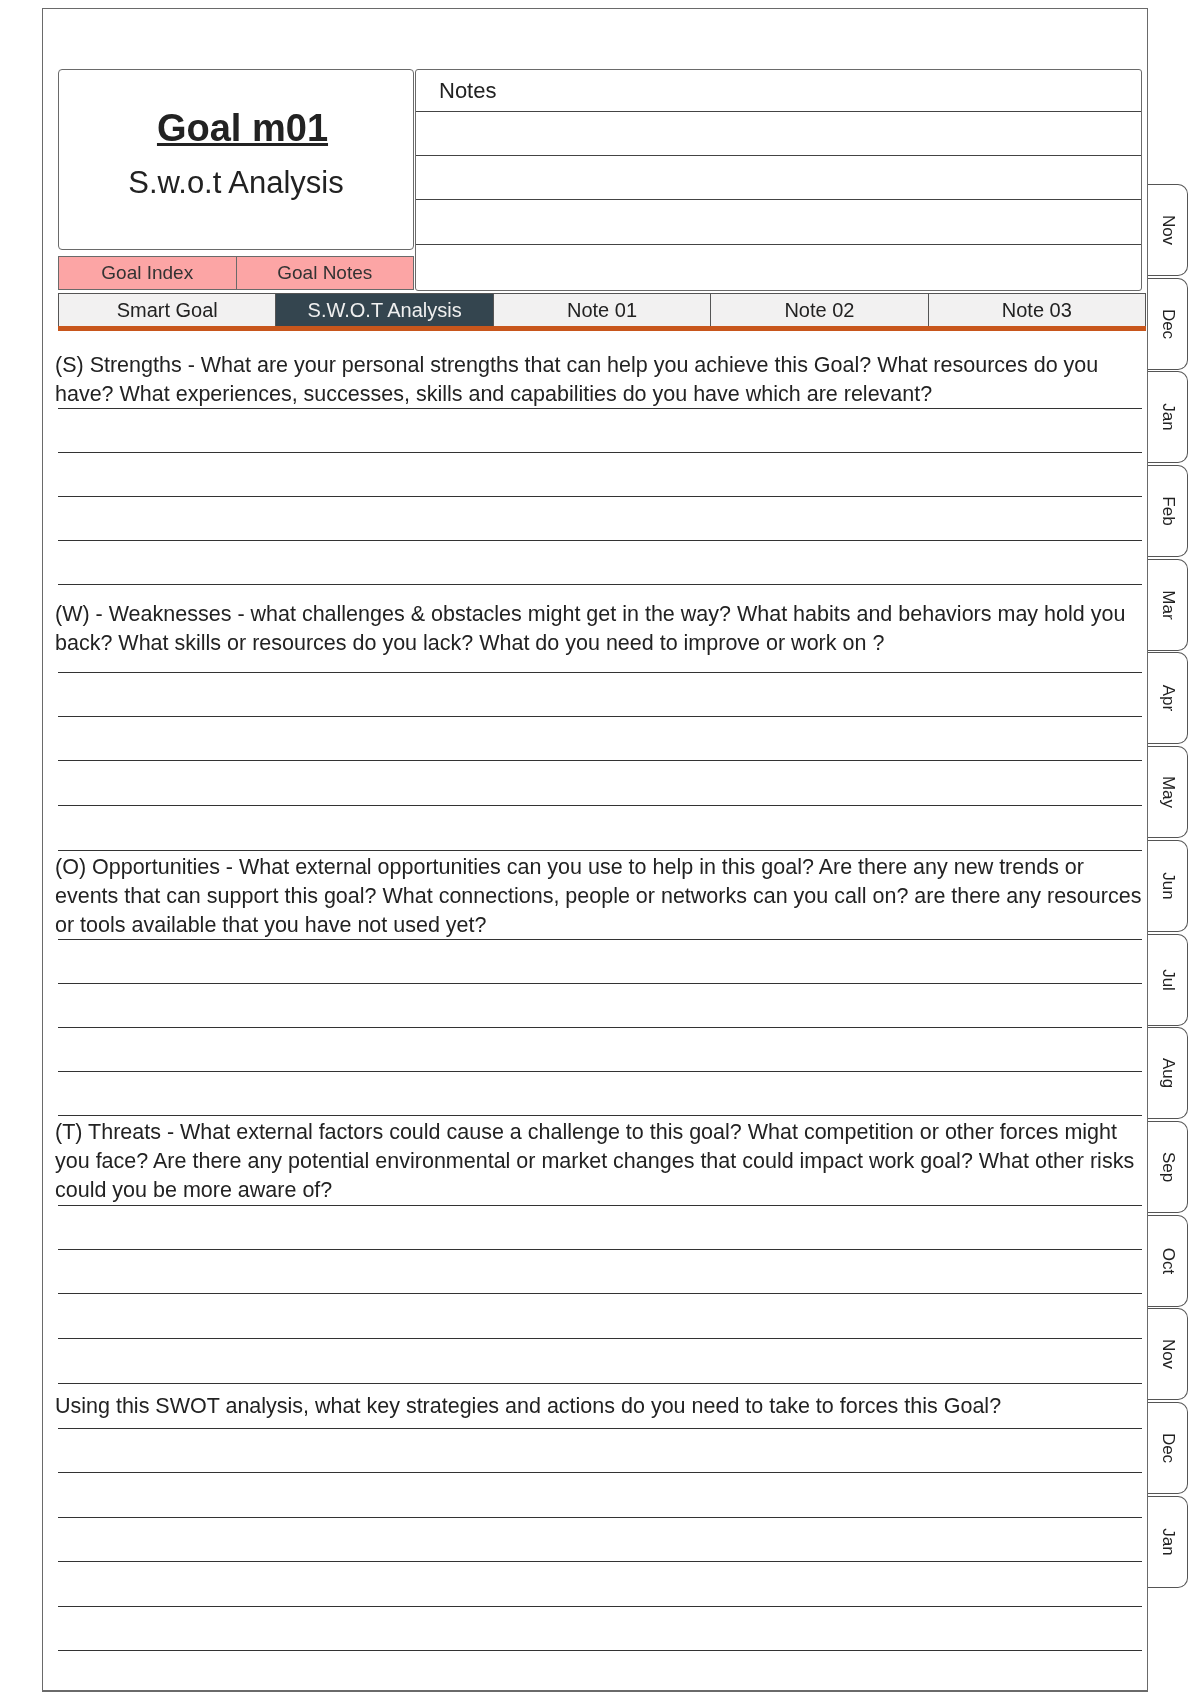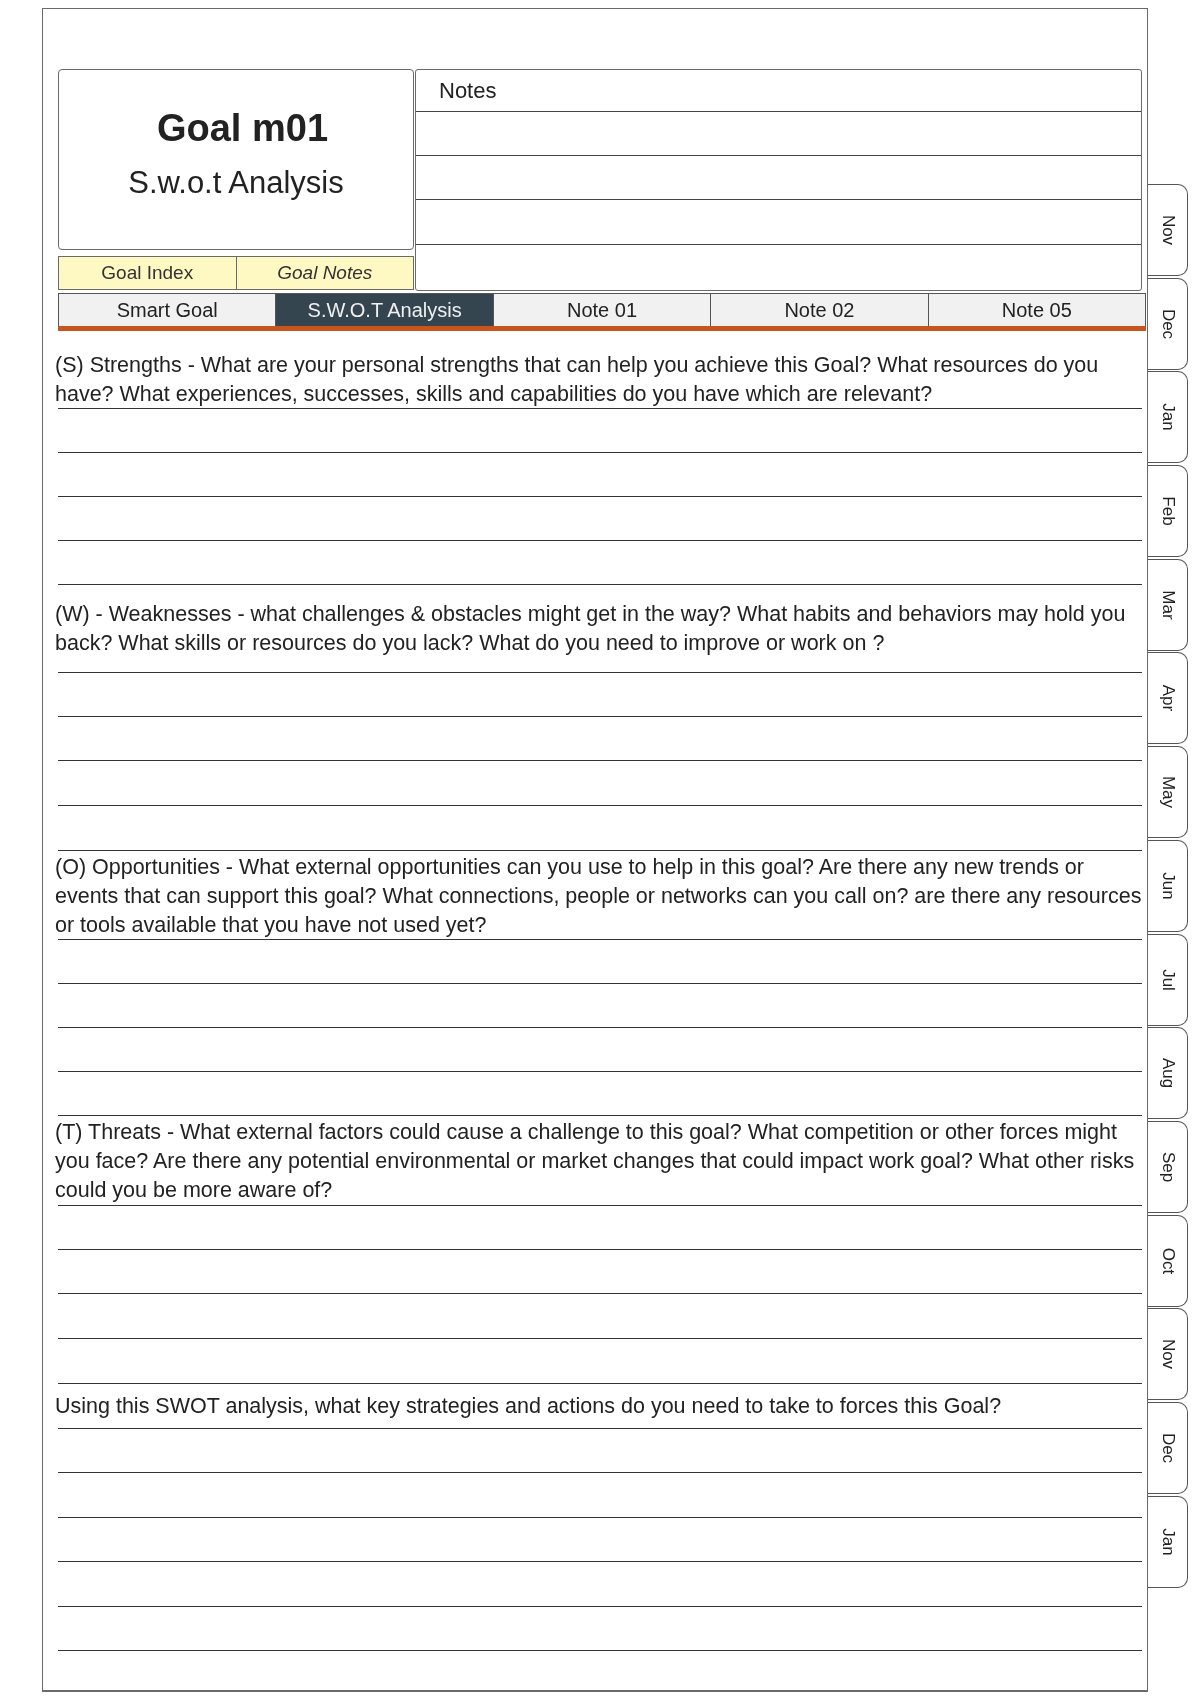--- a/index.html
+++ b/index.html
@@ -2,26 +2,26 @@
 <html><head>
 <meta charset="utf-8">
 <style>
   html, body { margin: 0; padding: 0; background: #ffffff; }
   body { width: 1200px; height: 1702px; position: relative; overflow: hidden;
          font-family: "Liberation Sans", "DejaVu Sans", sans-serif; color: #1e1e1e; }
   .page { position: absolute; left: 42px; top: 8px; width: 1106px; height: 1684px;
           border: 1.5px solid #6a6a6a; border-bottom-width: 2px; box-sizing: border-box; background: #fff; }
   .title-box { position: absolute; left: 58px; top: 69px; width: 356px; height: 181px;
                border: 1.5px solid #6a6a6a; border-radius: 4px; box-sizing: border-box; text-align: center; }
-  .title-main { position: absolute; left: 13px; right: 0; top: 37px; font-size: 38px; font-weight: 600; color: #222; }
+  .title-main { position: absolute; left: 13px; right: 0; top: 37px; font-size: 38px; font-weight: 600; color: #222; text-decoration: underline; }
   .title-sub { position: absolute; left: 0; right: 0; top: 95px; font-size: 31px; color: #222; }
   .subnav { position: absolute; left: 58px; top: 256px; width: 356px; height: 34px; display: flex;
-            border: 1.5px solid #6a6a6a; box-sizing: border-box; background: #fef9c3; }
+            border: 1.5px solid #6a6a6a; box-sizing: border-box; background: #fca5a5; }
   .subnav .btn { flex: 1; text-align: center; font-size: 19px; line-height: 31px; color: #333; cursor: pointer; }
-  .subnav .btn + .btn { border-left: 1.5px solid #6a6a6a; font-style: italic; }
+  .subnav .btn + .btn { border-left: 1.5px solid #6a6a6a; }
   .notes-box { position: absolute; left: 415px; top: 69px; width: 727px; height: 222px;
                border: 1.5px solid #6a6a6a; border-radius: 3px; box-sizing: border-box; }
   .notes-title { position: absolute; left: 23px; top: 8px; font-size: 22px; color: #222; }
   .notes-line { position: absolute; left: 0; right: 0; height: 0; border-top: 1.5px solid #444; }
   .tabbar { position: absolute; left: 58px; top: 293px; width: 1088px; height: 34px; display: flex;
             border: 1.5px solid #555; border-bottom: none; box-sizing: border-box; background: #f2f1f1; }
   .tabbar .tab { flex: 1; text-align: center; font-size: 20px; line-height: 32px; color: #222; cursor: pointer; }
   .tabbar .tab + .tab { border-left: 1.5px solid #555; }
   .tabbar .tab.active { background: #34454f; color: #f0f0f0; }
   .accent-bar { position: absolute; left: 58px; top: 326px; width: 1088px; height: 5px; background: #c8561c; }
@@ -54,21 +54,21 @@
   <div class="notes-line" style="top:85px"></div>
   <div class="notes-line" style="top:129px"></div>
   <div class="notes-line" style="top:174px"></div>
 </div>
 
 <div class="tabbar">
   <div class="tab">Smart Goal</div>
   <div class="tab active">S.W.O.T Analysis</div>
   <div class="tab">Note 01</div>
   <div class="tab">Note 02</div>
-  <div class="tab">Note 05</div>
+  <div class="tab">Note 03</div>
 </div>
 <div class="accent-bar"></div>
 
 <div class="q" style="top:351px">(S) Strengths - What are your personal strengths that can help you achieve this Goal? What resources do you have? What experiences, successes, skills and capabilities do you have which are relevant?</div>
 <div class="rule" style="top:408px"></div>
 <div class="rule" style="top:452px"></div>
 <div class="rule" style="top:496px"></div>
 <div class="rule" style="top:540px"></div>
 <div class="rule" style="top:584px"></div>
 

